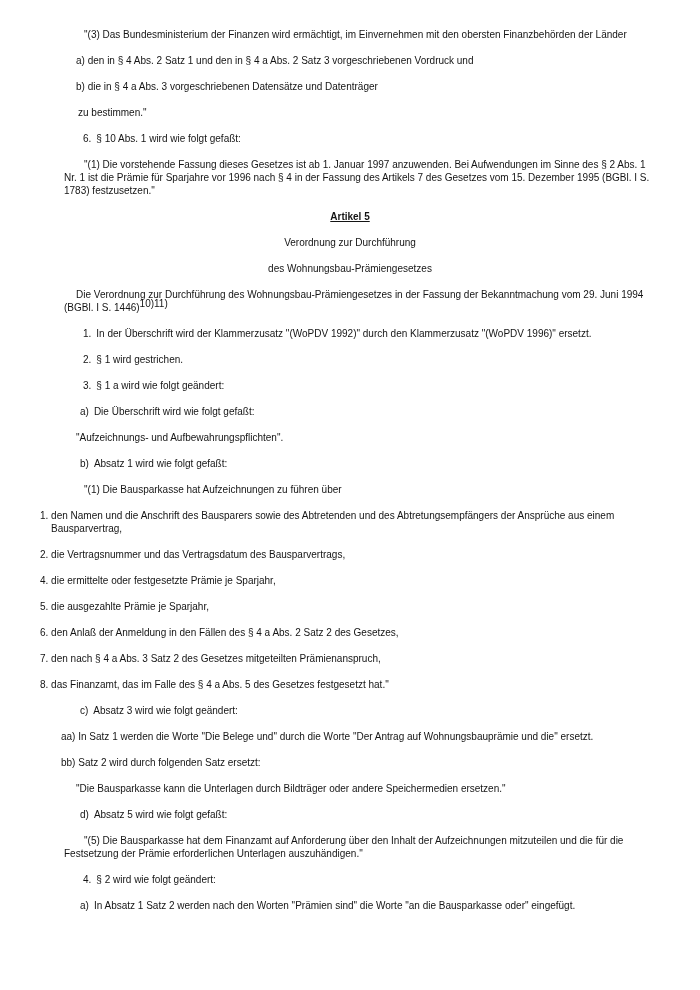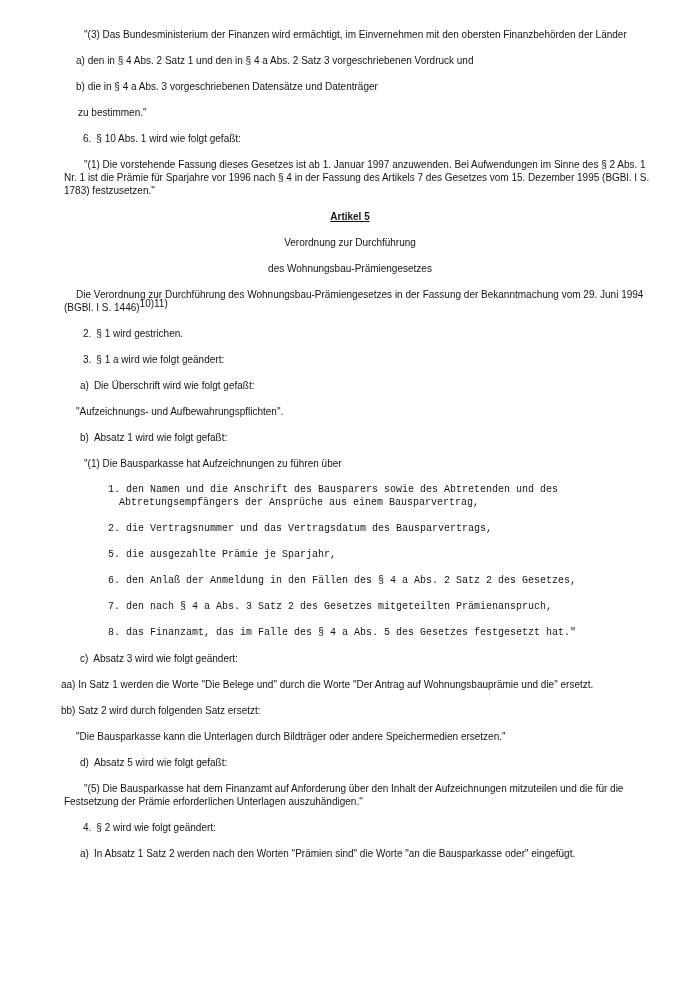--- a/index.html
+++ b/index.html
@@ -27,21 +27,21 @@
   
   .center   { text-align: center; margin-left: 40px; }
   .bold     { font-weight: bold; text-decoration: underline; }
   
   .intro    { margin-left: 64px; text-indent: 12px; }
   
   .lvl-letter2 { margin-left: 80px; }
   
   .q-sub    { margin-left: 76px; }
   
-  .lvl-subnum { margin-left: 108px; padding-left: 11px; text-indent: -11px; font-family: Liberation Mono, monospace; }
+  .lvl-subnum { margin-left: 40px; padding-left: 11px; text-indent: -11px; }
   
   .lvl-subletter { margin-left: 61px; }
 
   sup { font-size: 10px; line-height: 0; vertical-align: super; text-align: right; }
 </style>
 </head>
 <body>
 
 <div class="page">
 
@@ -51,29 +51,31 @@
   <p class="closing">zu bestimmen."</p>
   <p class="lvl-num">6. § 10 Abs. 1 wird wie folgt gefaßt:</p>
   <p class="q-main">"(1) Die vorstehende Fassung dieses Gesetzes ist ab 1. Januar 1997 anzuwenden. Bei Aufwendungen im Sinne des § 2 Abs. 1 Nr. 1 ist die Prämie für Sparjahre vor 1996 nach § 4 in der Fassung des Artikels 7 des Gesetzes vom 15. Dezember 1995 (BGBl. I S. 1783) festzusetzen."</p>
 
   <p class="center bold">Artikel 5</p>
   <p class="center">Verordnung zur Durchführung</p>
   <p class="center">des Wohnungsbau-Prämiengesetzes</p>
 
   <p class="intro"><span>Die Verordnung zur Durchführung des Wohnungsbau-Prämiengesetzes in der Fassung der Bekanntmachung vom 29. Juni 1994 (BGBl. I S. 1446)</span><sup>10)11)</sup></p>
 
+  <p class="lvl-num">1. In der Überschrift wird der Klammerzusatz "(WoPDV 1992)" durch den Klammerzusatz "(WoPDV 1996)" ersetzt.</p>
   <p class="lvl-num">2. § 1 wird gestrichen.</p>
   <p class="lvl-num">3. § 1 a wird wie folgt geändert:</p>
   <p class="lvl-letter2">a) Die Überschrift wird wie folgt gefaßt:</p>
   <p class="q-sub">"Aufzeichnungs- und Aufbewahrungspflichten".</p>
   <p class="lvl-letter2">b) Absatz 1 wird wie folgt gefaßt:</p>
   <p class="q-main">"(1) Die Bausparkasse hat Aufzeichnungen zu führen über</p>
 
   <p class="lvl-subnum">1. den Namen und die Anschrift des Bausparers sowie des Abtretenden und des Abtretungsempfängers der Ansprüche aus einem Bausparvertrag,</p>
   <p class="lvl-subnum">2. die Vertragsnummer und das Vertragsdatum des Bausparvertrags,</p>
+  <p class="lvl-subnum">4. die ermittelte oder festgesetzte Prämie je Sparjahr,</p>
   <p class="lvl-subnum">5. die ausgezahlte Prämie je Sparjahr,</p>
   <p class="lvl-subnum">6. den Anlaß der Anmeldung in den Fällen des § 4 a Abs. 2 Satz 2 des Gesetzes,</p>
   <p class="lvl-subnum">7. den nach § 4 a Abs. 3 Satz 2 des Gesetzes mitgeteilten Prämienanspruch,</p>
   <p class="lvl-subnum">8. das Finanzamt, das im Falle des § 4 a Abs. 5 des Gesetzes festgesetzt hat."</p>
 
   <p class="lvl-letter2">c) Absatz 3 wird wie folgt geändert:</p>
   <p class="lvl-subletter">aa) In Satz 1 werden die Worte "Die Belege und" durch die Worte "Der Antrag auf Wohnungsbauprämie und die" ersetzt.</p>
   <p class="lvl-subletter">bb) Satz 2 wird durch folgenden Satz ersetzt:</p>
   <p class="q-sub">"Die Bausparkasse kann die Unterlagen durch Bildträger oder andere Speichermedien ersetzen."</p>
   <p class="lvl-letter2">d) Absatz 5 wird wie folgt gefaßt:</p>

